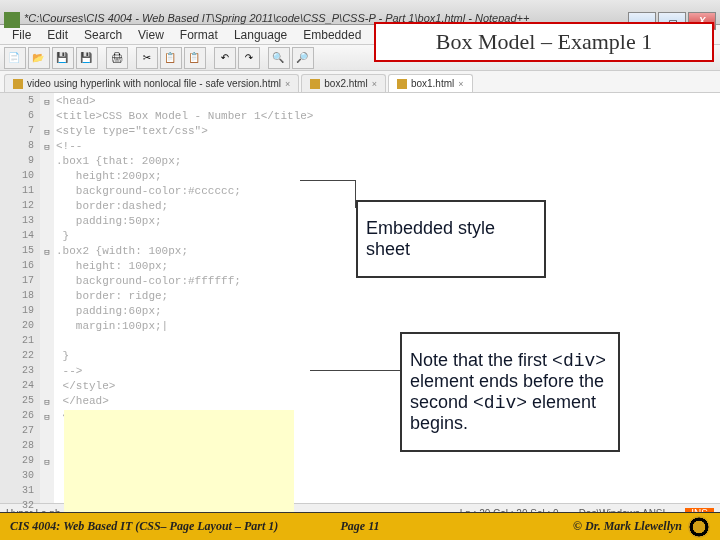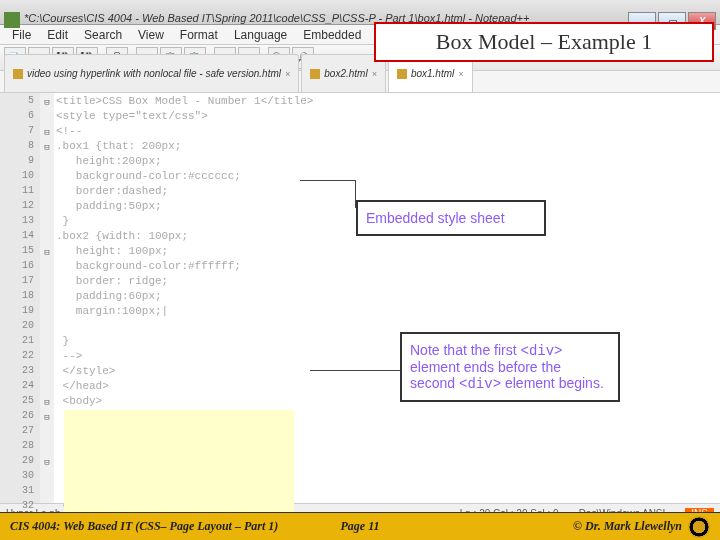--- a/index.html
+++ b/index.html
@@ -19,21 +19,21 @@
   .menubar { height: 20px; background: #f5f5f5; display: flex; align-items: center; padding: 0 4px; border-bottom: 1px solid #ccc; }
   .menu-item { padding: 2px 8px; font-size: 12px; color: #333; cursor: pointer; }
   
   
   .toolbar { height: 26px; background: linear-gradient(#f8f8f8, #e8e8e8); display: flex; align-items: center; padding: 0 4px; gap: 2px; border-bottom: 1px solid #ccc; }
   .tool-btn { width: 22px; height: 22px; border: 1px solid #bbb; background: #f0f0f0; display: flex; align-items: center; justify-content: center; font-size: 10px; }
   .tool-sep { width: 4px; }
   
   
   .doctabs { height: 22px; background: #f5f5f5; display: flex; align-items: flex-end; padding: 0 4px; gap: 2px; border-bottom: 1px solid #ccc; }
-  .doctab { padding: 13px 8px; font-size: 10px; color: #333; background: #eee; border: 1px solid #ccc; border-bottom: none; border-radius: 3px 3px 0 0; display: flex; align-items: center; gap: 4px; font-style: italic; }
+  .doctab { padding: 3px 8px; font-size: 10px; color: #333; background: #eee; border: 1px solid #ccc; border-bottom: none; border-radius: 3px 3px 0 0; display: flex; align-items: center; gap: 4px; }
   .doctab.active { background: #fff; }
   .doctab-close { font-size: 9px; color: #888; cursor: pointer; }
   .doctab-icon { width: 10px; height: 10px; background: #d0a030; }
   
   
   .editor { display: flex; height: 410px; background: #fff; }
   .gutter { width: 40px; background: #e8e8e8; padding-top: 2px; }
   .line-num { height: 15px; font-size: 10px; color: #888; text-align: right; padding-right: 6px; font-family: 'Courier New', monospace; }
   .fold-col { width: 14px; background: #f0f0f0; padding-top: 2px; }
   .fold-mark { height: 15px; display: flex; align-items: center; justify-content: center; font-size: 9px; color: #666; font-family: 'Courier New', monospace; }
@@ -43,21 +43,21 @@
   
   
   .statusbar { height: 20px; background: #f0f0f0; display: flex; align-items: center; padding: 0 6px; font-size: 10px; color: #555; border-top: 1px solid #ccc; gap: 30px; }
   .status-right { margin-left: auto; display: flex; gap: 20px; }
   .status-ins { background: #ff6600; color: #fff; padding: 0 6px; }
   
   
   .slide-title { position: absolute; top: 22px; right: 6px; width: 340px; height: 40px; border: 2px solid #cc0000; background: #fff; display: flex; align-items: center; justify-content: center; font-family: Liberation Serif, serif; font-size: 22px; color: #333; z-index: 100; }
   
   
-  .annotation { position: absolute; border: 2px solid #333; background: #fff; padding: 8px 8px; font-size: 14px; color: #8b5cf6; z-index: 100; }
+  .annotation { position: absolute; border: 2px solid #333; background: #fff; padding: 16px 8px; font-size: 18px; color: #0f172a; z-index: 100; }
   .annotation1 { top: 200px; left: 356px; width: 190px; }
   .annotation2 { top: 332px; left: 400px; width: 220px; }
   .ann-code { font-family: 'Courier New', monospace; }
   
   
   .callout-line { position: absolute; border-right: 1px solid #444; border-top: 1px solid #444; z-index: 50; }
   .c1 { top: 180px; left: 300px; width: 56px; height: 28px; }
   .c2 { top: 370px; left: 310px; width: 90px; height: 1px; border-right:none; }
   
   
@@ -186,20 +186,21 @@
       <div class="fold-mark"></div>
       <div class="fold-mark"></div>
       <div class="fold-mark">⊟</div>
       <div class="fold-mark"></div>
       <div class="fold-mark"></div>
       <div class="fold-mark"></div>
       <div class="fold-mark"></div>
     </div>
   <div class="code" id="code">
     <div class="highlight-block" style="top:317px; width:230px; height:120px;"></div>
+  <div class="code-line">&lt;head&gt;</div>
       <div class="code-line">&lt;title&gt;CSS Box Model - Number 1&lt;/title&gt;</div>
       <div class="code-line">&lt;style type="text/css"&gt;</div>
       <div class="code-line">&lt;!--</div>
       <div class="code-line">.box1 {that: 200px;</div>
       <div class="code-line">   height:200px;</div>
       <div class="code-line">   background-color:#cccccc;</div>
       <div class="code-line">   border:dashed;</div>
       <div class="code-line">   padding:50px;</div>
       <div class="code-line"> }</div>
       <div class="code-line">.box2 {width: 100px;</div>

